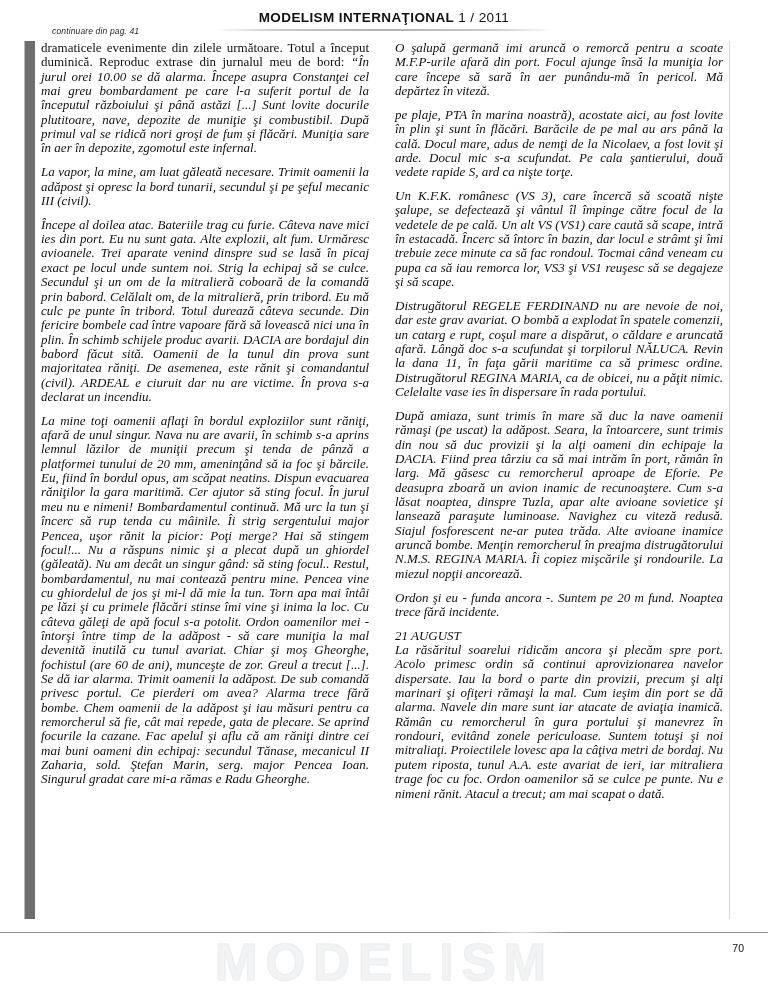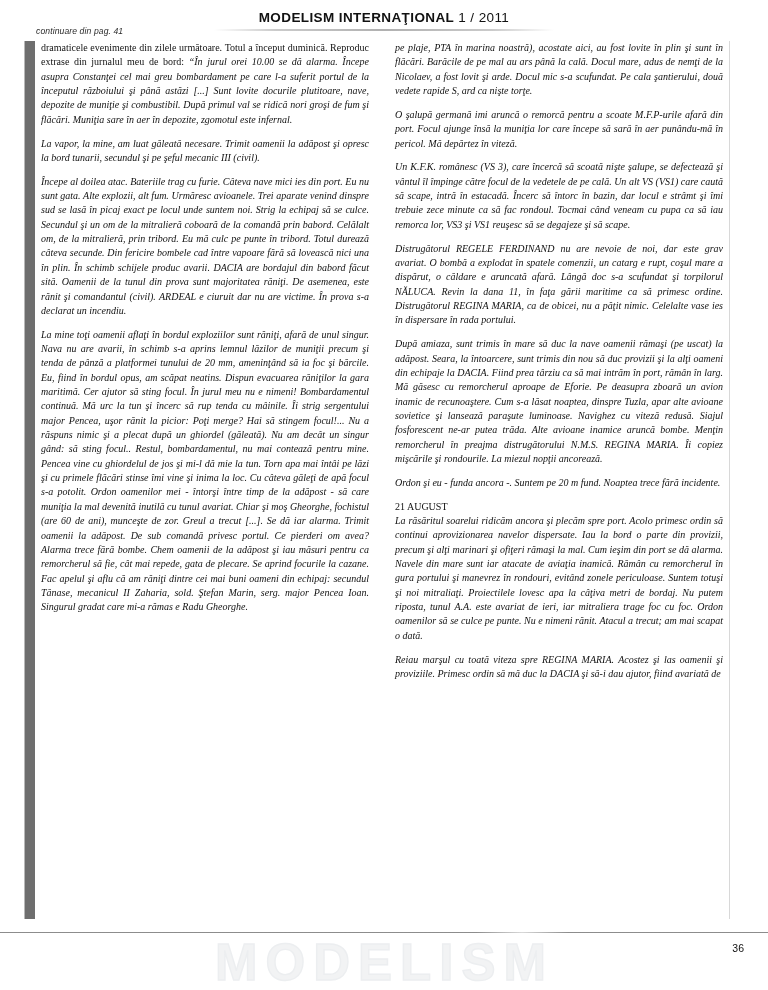--- a/index.html
+++ b/index.html
@@ -46,21 +46,21 @@
         rgba(160,160,160,0.55) 18%,
         rgba(150,150,150,0.75) 50%,
         rgba(160,160,160,0.55) 82%,
         rgba(255,255,255,0) 100%);
   }
 
   
   #continuation {
     position: absolute;
     top: 26px;
-    left: 36px;
+    left: 52px;
     font-family: "Liberation Sans", "DejaVu Sans", sans-serif;
     font-style: italic;
     font-size: 8.6px;
     color: #2b2b2b;
     letter-spacing: 0.1px;
   }
 
   
   #accent-bar {
     position: absolute;
@@ -81,30 +81,31 @@
     height: 880px;
     display: flex;
     gap: 26px;
   }
   .col {
     width: 328px;
     position: relative;
   }
   .col p {
     margin: 0 0 9.5px 0;
-    font-size: 10px;
+    font-size: 13px;
     line-height: 14.35px;
     text-align: justify;
     text-justify: inter-word;
     hyphens: manual;
   }
   .col p.italic { font-style: italic; }
   .col p.mixed { font-style: normal; }
   .col p.mixed i { font-style: italic; }
   .col p.daterow {
+    font-style: italic;
     margin-bottom: 0;
   }
   .col p.tight { margin-bottom: 0; }
 
   
   #col-right::after {
     content: "";
     position: absolute;
     right: -7px;
     top: 0;
@@ -167,28 +168,27 @@
 <div id="body-area">
 
   <div class="col" id="col-left">
     <p class="mixed"><span>dramaticele evenimente din zilele următoare. Totul a început duminică. Reproduc extrase din jurnalul meu de bord: </span><i>“În jurul orei 10.00 se dă alarma. Începe asupra Constanţei cel mai greu bombardament pe care l-a suferit portul de la începutul războiului şi până astăzi [...] Sunt lovite docurile plutitoare, nave, depozite de muniţie şi combustibil. După primul val se ridică nori groşi de fum şi flăcări. Muniţia sare în aer în depozite, zgomotul este infernal.</i></p>
     <p class="italic">La vapor, la mine, am luat găleată necesare. Trimit oamenii la adăpost şi opresc la bord tunarii, secundul şi pe şeful mecanic III (civil).</p>
     <p class="italic">Începe al doilea atac. Bateriile trag cu furie. Câteva nave mici ies din port. Eu nu sunt gata. Alte explozii, alt fum. Urmăresc avioanele. Trei aparate venind dinspre sud se lasă în picaj exact pe locul unde suntem noi. Strig la echipaj să se culce. Secundul şi un om de la mitralieră coboară de la comandă prin babord. Celălalt om, de la mitralieră, prin tribord. Eu mă culc pe punte în tribord. Totul durează câteva secunde. Din fericire bombele cad între vapoare fără să lovească nici una în plin. În schimb schijele produc avarii. DACIA are bordajul din babord făcut sită. Oamenii de la tunul din prova sunt majoritatea răniţi. De asemenea, este rănit şi comandantul (civil). ARDEAL e ciuruit dar nu are victime. În prova s-a declarat un incendiu.</p>
     <p class="italic">La mine toţi oamenii aflaţi în bordul exploziilor sunt răniţi, afară de unul singur. Nava nu are avarii, în schimb s-a aprins lemnul lăzilor de muniţii precum şi tenda de pânză a platformei tunului de 20 mm, ameninţând să ia foc şi bărcile. Eu, fiind în bordul opus, am scăpat neatins. Dispun evacuarea răniţilor la gara maritimă. Cer ajutor să sting focul. În jurul meu nu e nimeni! Bombardamentul continuă. Mă urc la tun şi încerc să rup tenda cu mâinile. Îi strig sergentului major Pencea, uşor rănit la picior: Poţi merge? Hai să stingem focul!... Nu a răspuns nimic şi a plecat după un ghiordel (găleată). Nu am decât un singur gând: să sting focul.. Restul, bombardamentul, nu mai contează pentru mine. Pencea vine cu ghiordelul de jos şi mi-l dă mie la tun. Torn apa mai întâi pe lăzi şi cu primele flăcări stinse îmi vine şi inima la loc. Cu câteva găleţi de apă focul s-a potolit. Ordon oamenilor mei - întorşi între timp de la adăpost - să care muniţia la mal devenită inutilă cu tunul avariat. Chiar şi moş Gheorghe, fochistul (are 60 de ani), munceşte de zor. Greul a trecut [...]. Se dă iar alarma. Trimit oamenii la adăpost. De sub comandă privesc portul. Ce pierderi om avea? Alarma trece fără bombe. Chem oamenii de la adăpost şi iau măsuri pentru ca remorcherul să fie, cât mai repede, gata de plecare. Se aprind focurile la cazane. Fac apelul şi aflu că am răniţi dintre cei mai buni oameni din echipaj: secundul Tănase, mecanicul II Zaharia, sold. Ştefan Marin, serg. major Pencea Ioan. Singurul gradat care mi-a rămas e Radu Gheorghe.</p>
   </div>
 
   <div class="col" id="col-right">
+    <p class="italic">O şalupă germană imi aruncă o remorcă pentru a scoate M.F.P-urile afară din port. Focul ajunge însă la muniţia lor care începe să sară în aer punându-mă în pericol. Mă depărtez în viteză.</p>
     <p class="italic">pe plaje, PTA în marina noastră), acostate aici, au fost lovite în plin şi sunt în flăcări. Barăcile de pe mal au ars până la cală. Docul mare, adus de nemţi de la Nicolaev, a fost lovit şi arde. Docul mic s-a scufundat. Pe cala şantierului, două vedete rapide S, ard ca nişte torţe.</p>
-    <p class="italic">O şalupă germană imi aruncă o remorcă pentru a scoate M.F.P-urile afară din port. Focul ajunge însă la muniţia lor care începe să sară în aer punându-mă în pericol. Mă depărtez în viteză.</p>
     <p class="italic">Un K.F.K. românesc (VS 3), care încercă să scoată nişte şalupe, se defectează şi vântul îl împinge către focul de la vedetele de pe cală. Un alt VS (VS1) care caută să scape, intră în estacadă. Încerc să întorc în bazin, dar locul e strâmt şi îmi trebuie zece minute ca să fac rondoul. Tocmai când veneam cu pupa ca să iau remorca lor, VS3 şi VS1 reuşesc să se degajeze şi să scape.</p>
     <p class="italic">Distrugătorul REGELE FERDINAND nu are nevoie de noi, dar este grav avariat. O bombă a explodat în spatele comenzii, un catarg e rupt, coşul mare a dispărut, o căldare e aruncată afară. Lângă doc s-a scufundat şi torpilorul NĂLUCA. Revin la dana 11, în faţa gării maritime ca să primesc ordine. Distrugătorul REGINA MARIA, ca de obicei, nu a păţit nimic. Celelalte vase ies în dispersare în rada portului.</p>
     <p class="italic">După amiaza, sunt trimis în mare să duc la nave oamenii rămaşi (pe uscat) la adăpost. Seara, la întoarcere, sunt trimis din nou să duc provizii şi la alţi oameni din echipaje la DACIA. Fiind prea târziu ca să mai intrăm în port, rămân în larg. Mă găsesc cu remorcherul aproape de Eforie. Pe deasupra zboară un avion inamic de recunoaştere. Cum s-a lăsat noaptea, dinspre Tuzla, apar alte avioane sovietice şi lansează paraşute luminoase. Navighez cu viteză redusă. Siajul fosforescent ne-ar putea trăda. Alte avioane inamice aruncă  bombe. Menţin remorcherul în preajma distrugătorului N.M.S. REGINA MARIA. Îi copiez mişcările şi rondourile. La miezul nopţii ancorează.</p>
     <p class="italic">Ordon şi eu - funda ancora -. Suntem pe 20 m fund. Noaptea trece fără incidente.</p>
     <p class="daterow">21 AUGUST</p>
     <p class="italic">La răsăritul soarelui ridicăm ancora şi plecăm spre port. Acolo primesc ordin să continui aprovizionarea navelor dispersate. Iau la bord o parte din provizii, precum şi alţi marinari şi ofiţeri rămaşi la mal. Cum ieşim din port se dă alarma. Navele din mare sunt iar atacate de aviaţia inamică. Rămân cu remorcherul în gura portului şi manevrez în rondouri, evitând zonele periculoase. Suntem totuşi şi noi mitraliaţi. Proiectilele lovesc apa la câţiva metri de bordaj. Nu putem riposta, tunul A.A. este avariat de ieri, iar mitraliera trage foc cu foc. Ordon oamenilor să se culce pe punte. Nu e nimeni rănit. Atacul a trecut; am mai scapat o dată.</p>
-    <p class="italic tight">Reiau marşul cu toată viteza spre REGINA MARIA. Acostez şi las oamenii şi proviziile. Primesc ordin să mă duc la DACIA şi să-i dau ajutor, fiind avariată de</p>
   </div>
 
 </div>
 
 <div id="footer-rule"></div>
 <div id="watermark">MODELISM</div>
-<div id="page-number">36</div>
+<div id="page-number">70</div>
 
 </body></html>

